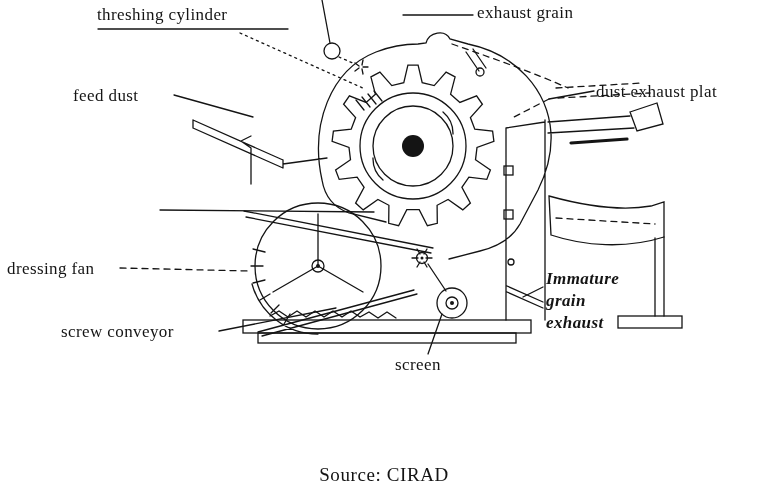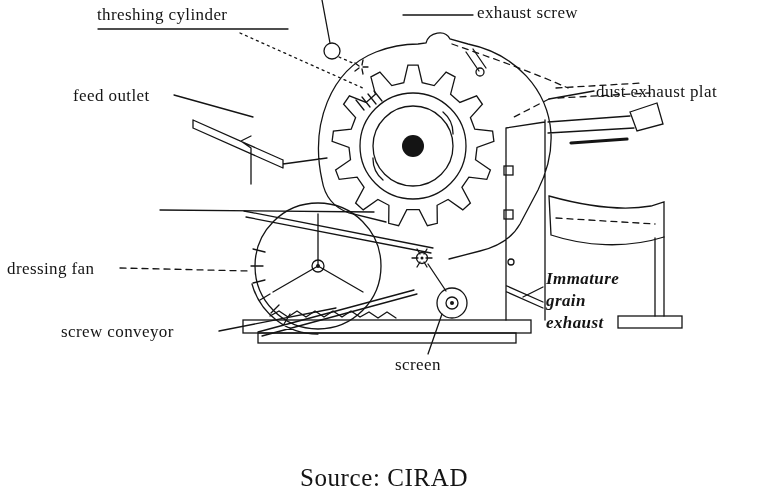--- a/index.html
+++ b/index.html
@@ -3,21 +3,21 @@
 <meta charset="utf-8">
 <style>
   html,body{margin:0;padding:0;background:#ffffff;}
   body{width:768px;height:498px;position:relative;overflow:hidden;
        font-family:"Liberation Serif", serif;color:#141414;}
   .stage{position:absolute;left:0;top:0;width:768px;height:498px;}
   svg{position:absolute;left:0;top:0;}
   .label{position:absolute;font-size:17px;letter-spacing:.4px;white-space:nowrap;color:#141414;}
   .label.italic{font-style:italic;}
   .multiline div{line-height:22px;font-weight:bold;}
-  .source{position:absolute;left:0;right:0;top:464px;text-align:center;font-size:25px;letter-spacing:.6px;}
+  .source{position:absolute;left:0;right:0;top:464px;text-align:center;font-size:19px;letter-spacing:.6px;}
   .ln{stroke:#141414;fill:none;stroke-width:1.3;stroke-linecap:round;}
   .thick{stroke-width:3.2;}
   .fillink{fill:#141414;stroke:none;}
 </style>
 </head>
 <body>
 
 <div class="stage">
 
   <svg width="768" height="498" viewBox="0 0 768 498">
@@ -97,22 +97,22 @@
     <circle class="ln" cx="511" cy="262" r="3"></circle>
 
     <polyline class="ln" points="270,316 279,311 288,317 297,311 306,317 315,311 324,317 333,311 342,317 351,311 360,317 369,312 378,318 387,312 396,318"></polyline>
 
     <rect class="ln" x="243" y="320" width="288" height="13"></rect>
     <rect class="ln" x="258" y="333" width="258" height="10"></rect>
     <rect class="ln" x="618" y="316" width="64" height="12"></rect>
   </svg>
 
   <div class="label" style="left:97px;top:5px">threshing cylinder</div>
-  <div class="label" style="left:477px;top:3px">exhaust screw</div>
-  <div class="label" style="left:73px;top:86px">feed outlet</div>
+  <div class="label" style="left:477px;top:3px">exhaust grain</div>
+  <div class="label" style="left:73px;top:86px">feed dust</div>
   <div class="label" style="left:596px;top:82px">dust exhaust plat</div>
   <div class="label" style="left:7px;top:259px">dressing fan</div>
   <div class="label" style="left:61px;top:322px">screw conveyor</div>
   <div class="label" style="left:395px;top:355px">screen</div>
 
   <div class="label italic multiline" style="left:546px;top:268px">
     <div>Immature</div>
     <div>grain</div>
     <div>exhaust</div>
   </div>

